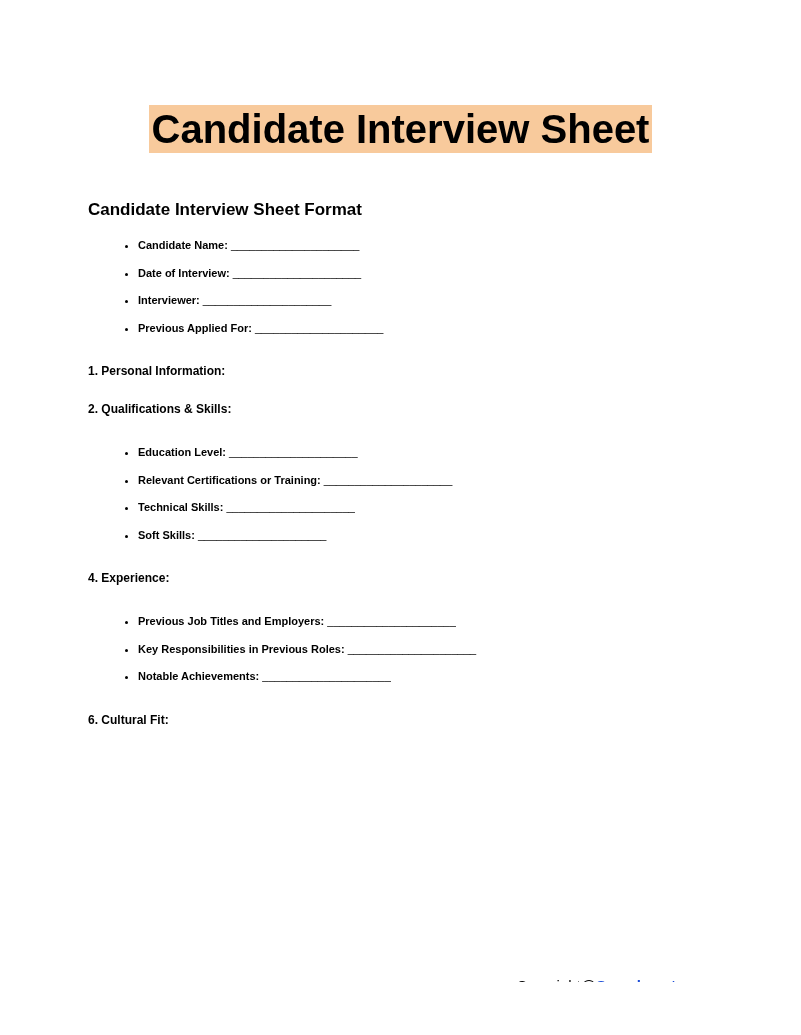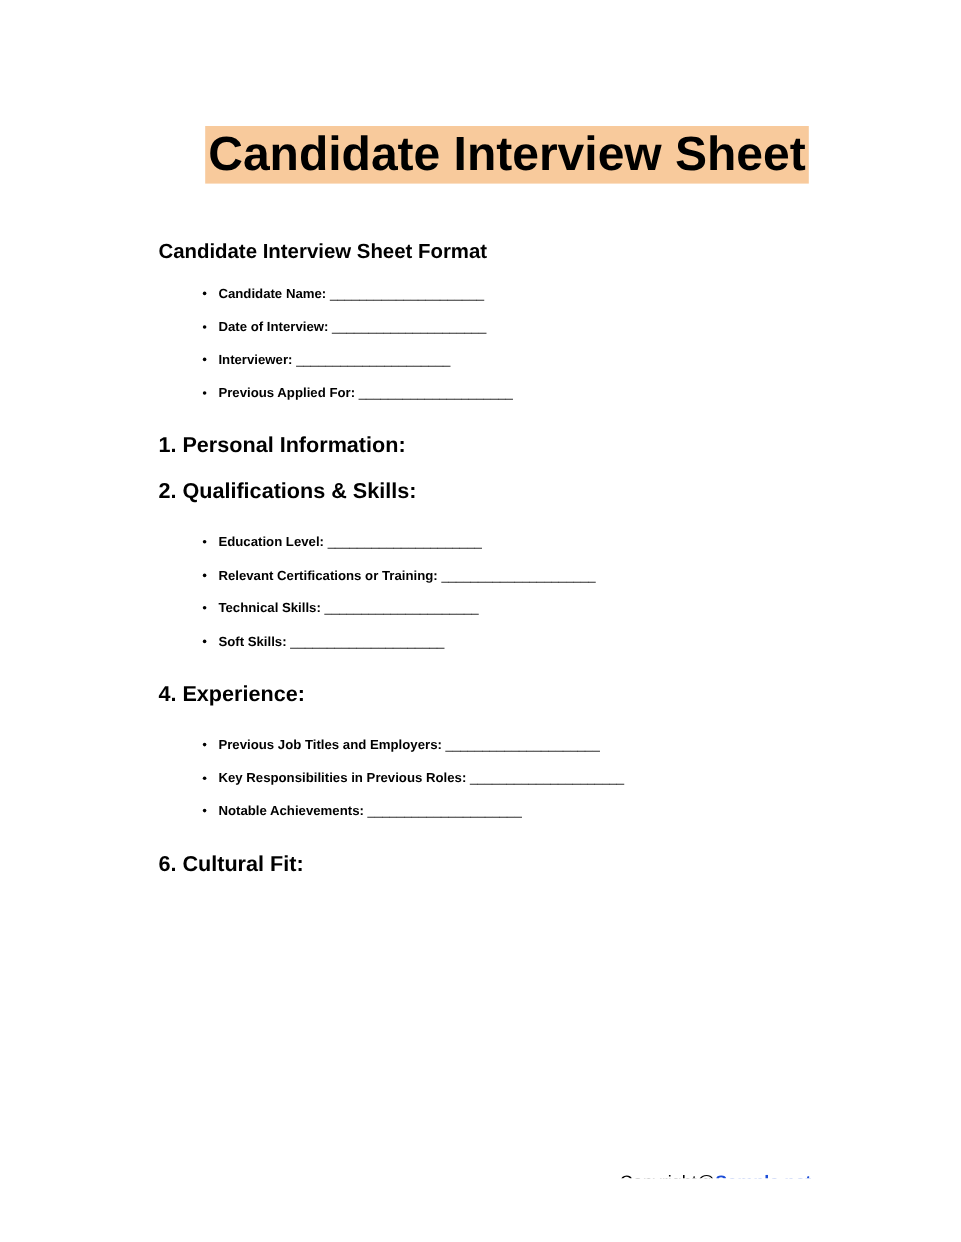--- a/index.html
+++ b/index.html
@@ -8,21 +8,20 @@
     font-family: "Liberation Sans", sans-serif;
     color: #000000;
     width: 801px;
   }
   .page {
     position: relative;
     width: 801px;
     height: 982px;
     background: #ffffff;
     overflow: hidden;
-    padding-left: 44px;
   }
   .content {
     padding: 0 88px;
   }
   .title-wrap {
     margin-top: 105px;
     text-align: center;
   }
   .doc-title {
     display: inline-block;
@@ -33,21 +32,21 @@
     background: #F8CA9C;
   }
   .subtitle {
     margin-top: 48px;
     font-size: 17px;
     font-weight: bold;
     line-height: 17px;
   }
   .section-heading {
     margin-top: 21px;
-    font-size: 18px;
+    font-size: 12px;
     font-weight: bold;
     line-height: 17px;
   }
   ul.bullet-list {
     margin-top: 21px;
     list-style: disc;
     padding-left: 50px;
   }
   ul.bullet-list.first {
     margin-top: 14px;

